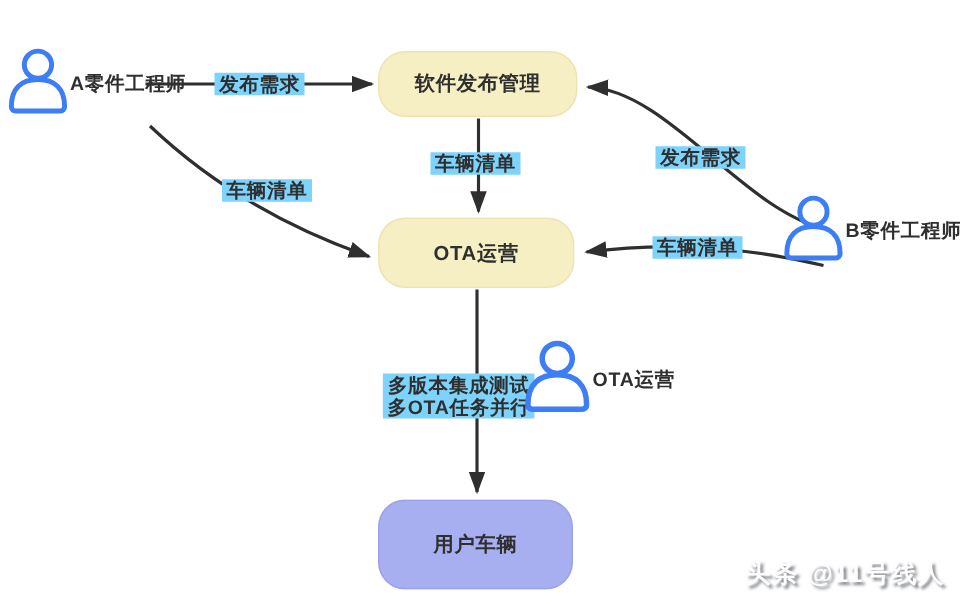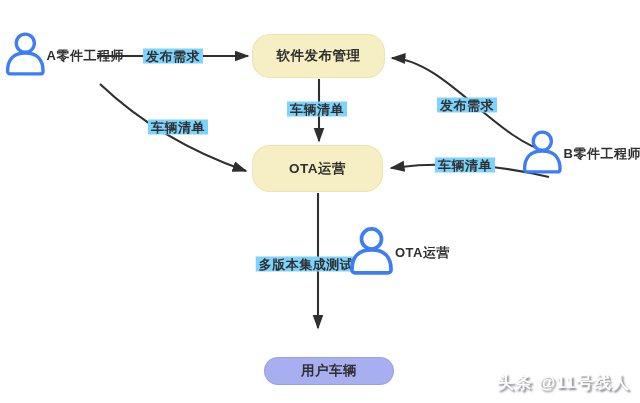--- a/index.html
+++ b/index.html
@@ -59,34 +59,35 @@
     <path class="edge" d="M 319 79 L 319 141" marker-end="url(#arw)"></path>
     <path class="edge" d="M 551 153 C 495 140 445 60 392 58" marker-end="url(#arw)"></path>
     <path class="edge" d="M 549 177 Q 470 158 391 168" marker-end="url(#arw)"></path>
     <path class="edge" d="M 318 193 L 318 328" marker-end="url(#arw)"></path>
   </svg>
 
   <div class="node yellow" style="left:252px;top:34px;width:133px;height:44px;">软件发布管理</div>
 
   <div class="node yellow" style="left:252px;top:145px;width:131px;height:47px;">OTA运营</div>
 
-  <div class="node purple" style="left:264px;top:333px;width:130px;height:28px;margin-top:24px;">用户车辆</div>
+  <div class="node purple" style="left:252px;top:333px;width:130px;height:60px;">用户车辆</div>
 
   <div class="edge-label" style="left:173px;top:56px;">发布需求</div>
 
   <div class="edge-label" style="left:178px;top:127px;">车辆清单</div>
 
   <div class="edge-label" style="left:317px;top:109px;">车辆清单</div>
 
   <div class="edge-label" style="left:467px;top:105px;">发布需求</div>
 
   <div class="edge-label" style="left:465px;top:165px;">车辆清单</div>
 
   <div class="edge-label two-line" style="left:306px;top:264px;">
     <div>多版本集成测试</div>
+    <div>多OTA任务并行</div>
   </div>
 
   <div class="actor" style="left:4px;top:26px;">
     <svg width="54" height="58" viewBox="0 0 54 58">
       <path class="stroke" stroke-width="4.2" stroke-linejoin="round" d="M 4.5 49.5 C 4.5 34 13 26.5 27 26.5 C 41 26.5 49.5 34 49.5 49.5 C 49.5 51.5 48 53 46 53 L 8 53 C 6 53 4.5 51.5 4.5 49.5 Z"></path>
       <circle class="stroke" stroke-width="4.2" cx="27" cy="14" r="11.5"></circle>
     </svg>
     <div class="label">A零件工程师</div>
   </div>
 

